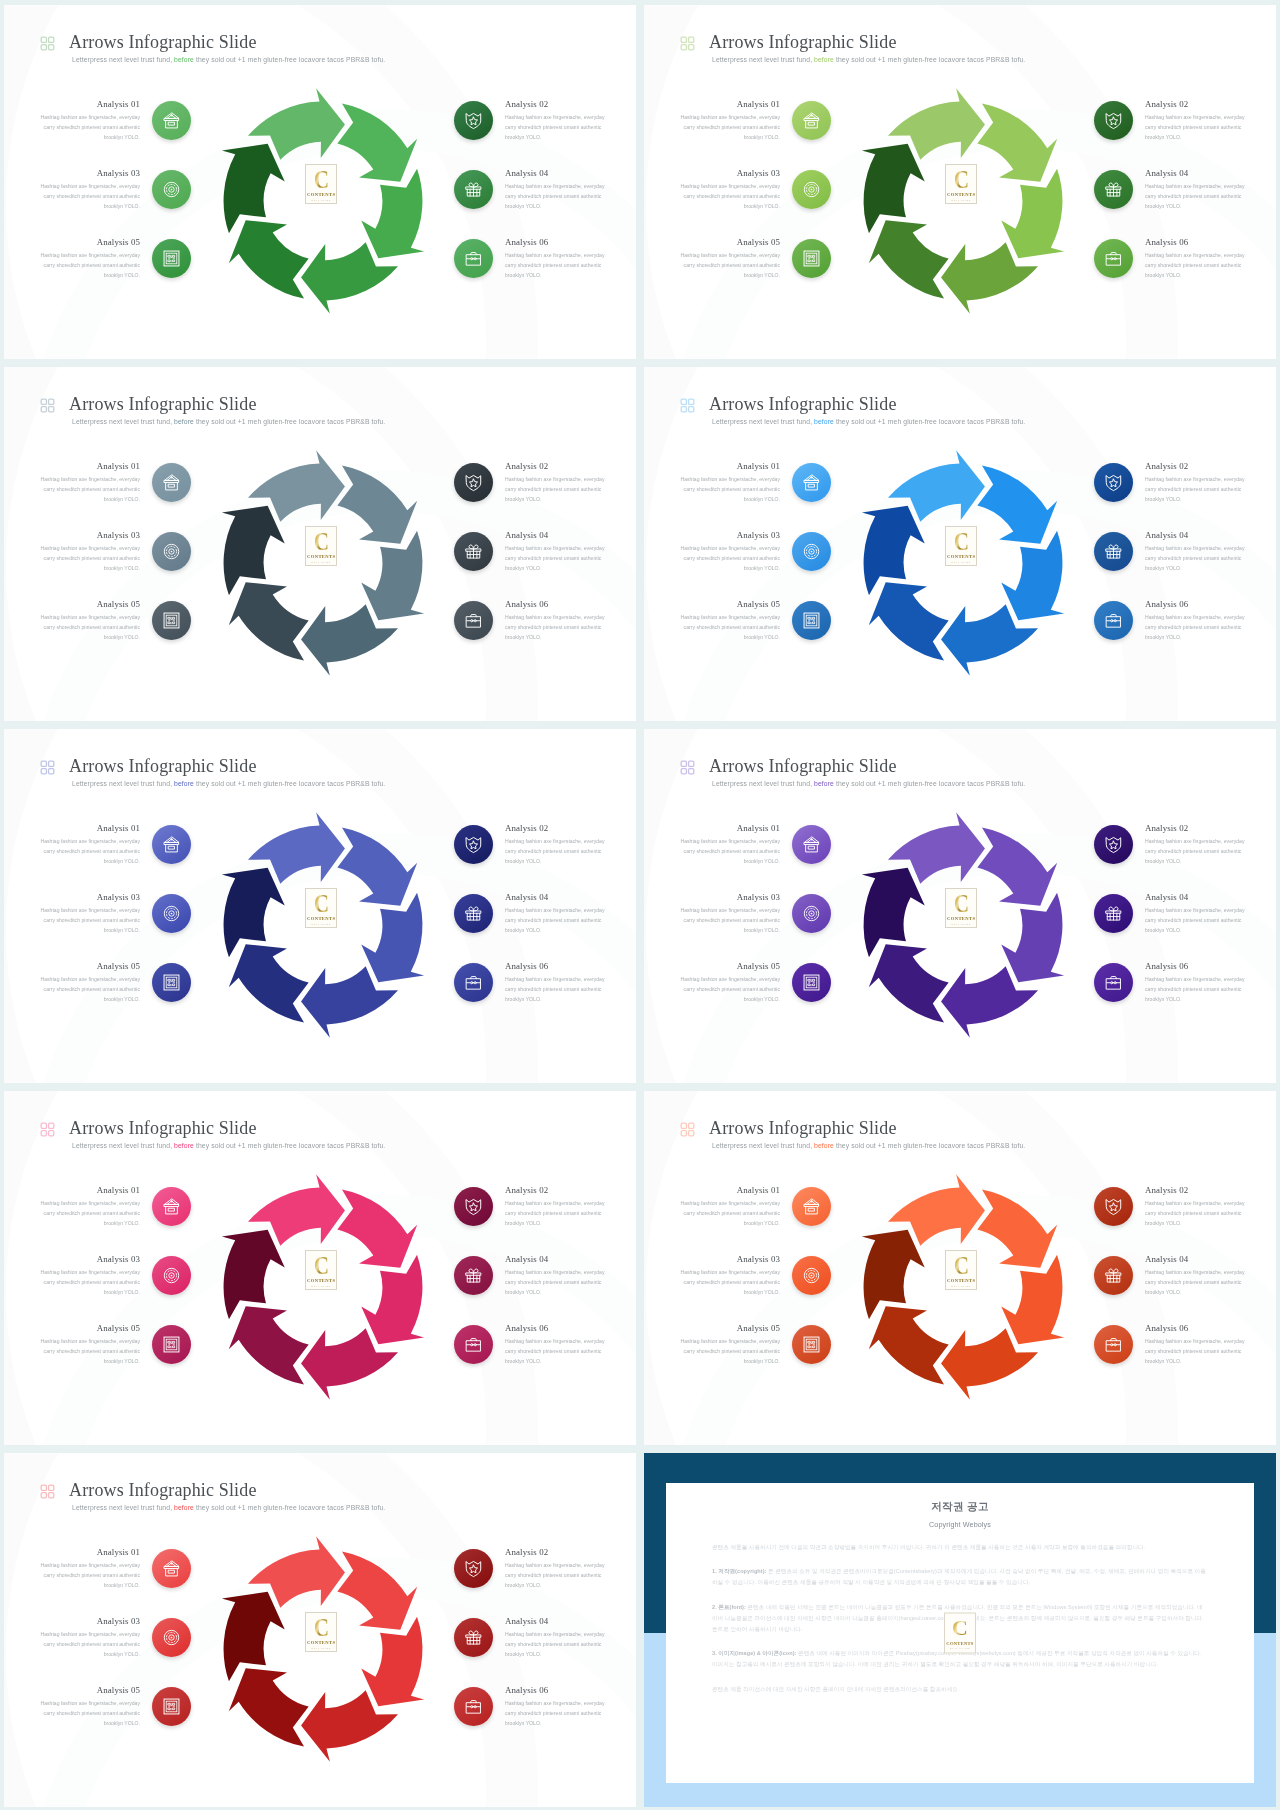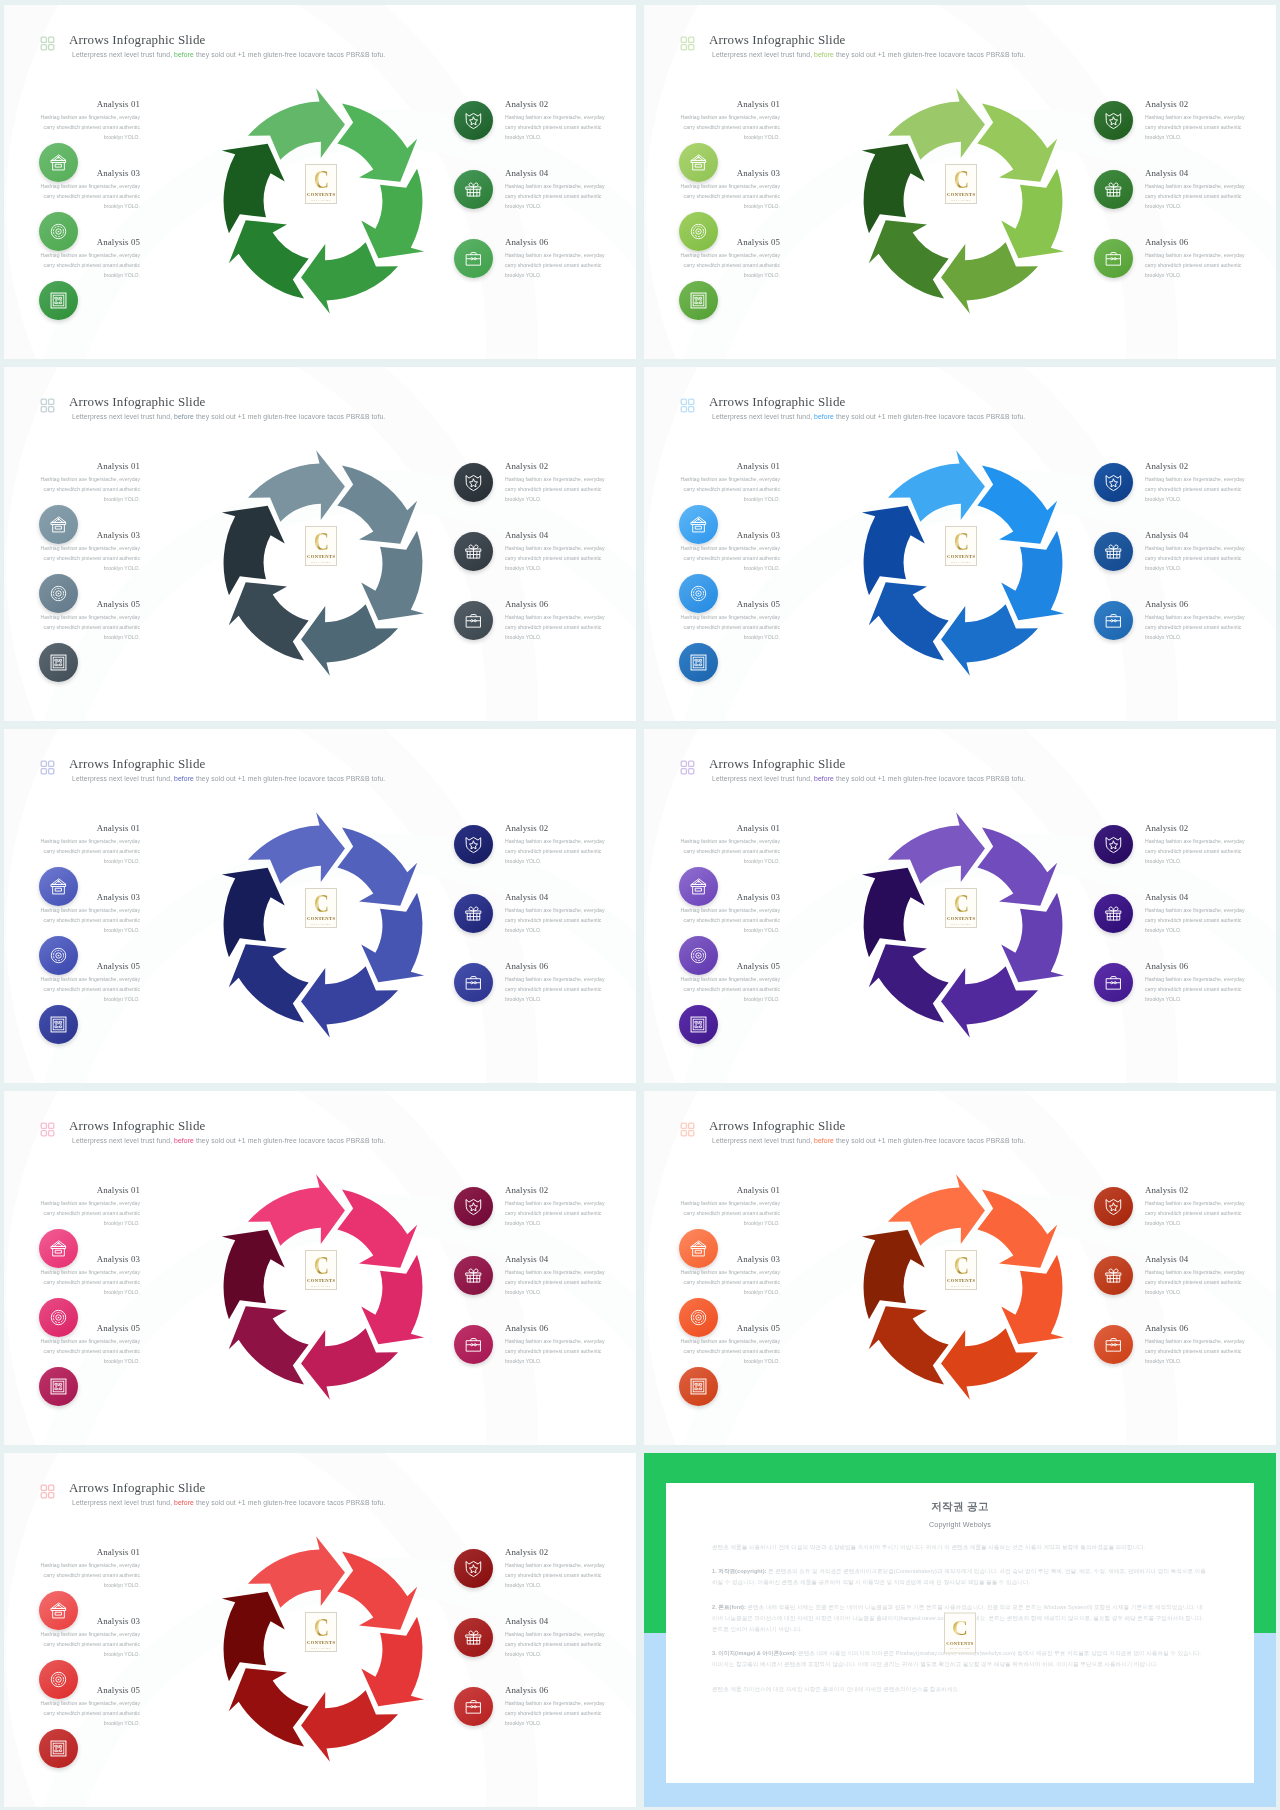--- a/index.html
+++ b/index.html
@@ -17,27 +17,27 @@
   .slide{position:relative;background:#ffffff;overflow:hidden;}
   .bgarc{position:absolute;border-radius:50%;pointer-events:none;}
   .bgarc.a{right:-250px;top:-270px;width:820px;height:820px;border:60px solid #fbfbfc;}
   .bgarc.b{left:-360px;bottom:-430px;width:790px;height:790px;border:52px solid #fcfcfd;}
   .bgarc.c{right:-110px;bottom:-470px;width:640px;height:640px;border:40px solid #fcfdfd;}
 
   .hdr{position:absolute;left:36px;top:28px;display:flex;align-items:flex-start;z-index:3;}
   .hdr .gicon{width:15px;height:15px;margin-top:3px;margin-right:14px;flex:none;opacity:.55;}
   .hdr .tt{line-height:1;}
   .hdr .h1{margin:0;font-family:"Liberation Serif",serif;font-weight:400;
-          font-size:13px;letter-spacing:.15px;color:#4a4f53;white-space:nowrap;}
+          font-size:18px;letter-spacing:.15px;color:#4a4f53;white-space:nowrap;}
   .hdr .sub{margin:6px 0 0 3px;font-size:6.8px;color:#989ea2;letter-spacing:.1px;
          white-space:nowrap;font-weight:400;}
 
   .items{position:absolute;left:0;right:0;top:0;bottom:0;z-index:3;}
   .item{position:absolute;display:flex;align-items:flex-start;}
-  .item.l{left:35px;width:152px;flex-direction:column;justify-content:flex-end;}
+  .item.l{left:35px;width:152px;flex-direction:row;justify-content:flex-end;}
   .item.r{left:450px;width:152px;flex-direction:row;justify-content:flex-start;}
   .item .txt{width:101px;margin-top:-2px;}
   .item.l .txt{text-align:right;padding-right:12px;}
   .item.r .txt{text-align:left;padding-left:12px;}
   .item .ttl{font-family:"Liberation Serif",serif;font-size:8.9px;color:#494e52;
              margin:0 0 3px 0;letter-spacing:.1px;font-weight:400;line-height:1.2;}
   .item .bd{font-size:5.1px;line-height:1.96;color:#a9afb2;margin:0;letter-spacing:.01px;}
   .bubble{width:39px;height:39px;border-radius:50%;flex:none;display:flex;
           align-items:center;justify-content:center;position:relative;margin-top:0px;
           box-shadow:0 2px 4px rgba(0,0,0,.17);}
@@ -52,21 +52,21 @@
         padding-top:3px;box-sizing:border-box;z-index:4;}
   .logo .c{font-family:"Liberation Serif",serif;font-weight:700;font-size:26px;
            line-height:.90;letter-spacing:0;transform:scaleX(.80);
            background:linear-gradient(112deg,#8a6810 0%,#c9a63c 18%,#f0dfa4 34%,#9c7c1a 52%,#e0c878 72%,#8f7118 100%);
            -webkit-background-clip:text;background-clip:text;color:transparent;}
   .logo .n1{font-family:"Liberation Serif",serif;font-size:4.3px;color:#8e7329;
             letter-spacing:.35px;margin-top:1px;font-weight:700;transform:scaleX(1.08);}
   .logo .n2{font-family:"Liberation Serif",serif;font-size:2.5px;color:#b8a372;
             letter-spacing:.4px;margin-top:1.5px;}
 
-  .cpanel{position:relative;background:#22c55e;overflow:hidden;}
+  .cpanel{position:relative;background:#0c4a6e;overflow:hidden;}
   .cpanel .band{position:absolute;left:0;right:0;top:180px;bottom:0;background:#b8ddfb;}
   .ccard{position:absolute;left:22px;right:22px;top:30px;bottom:24px;background:#fff;
          padding:14px 46px 0 46px;box-sizing:border-box;z-index:2;}
   .ccard .h2{margin:3px 0 0 0;text-align:center;font-size:10.6px;color:#6d737a;
             font-weight:700;letter-spacing:.3px;}
   .ccard .h3{margin:6px 0 0 0;text-align:center;font-size:7.2px;color:#868c92;
             font-weight:400;letter-spacing:.1px;}
   .ccard .para{margin:13px 0 0 0;font-size:5.6px;line-height:2.0;color:#d0d5d9;
                letter-spacing:.02px;text-align:left;}
   .ccard .para b{font-weight:700;color:#b7bdc2;}

